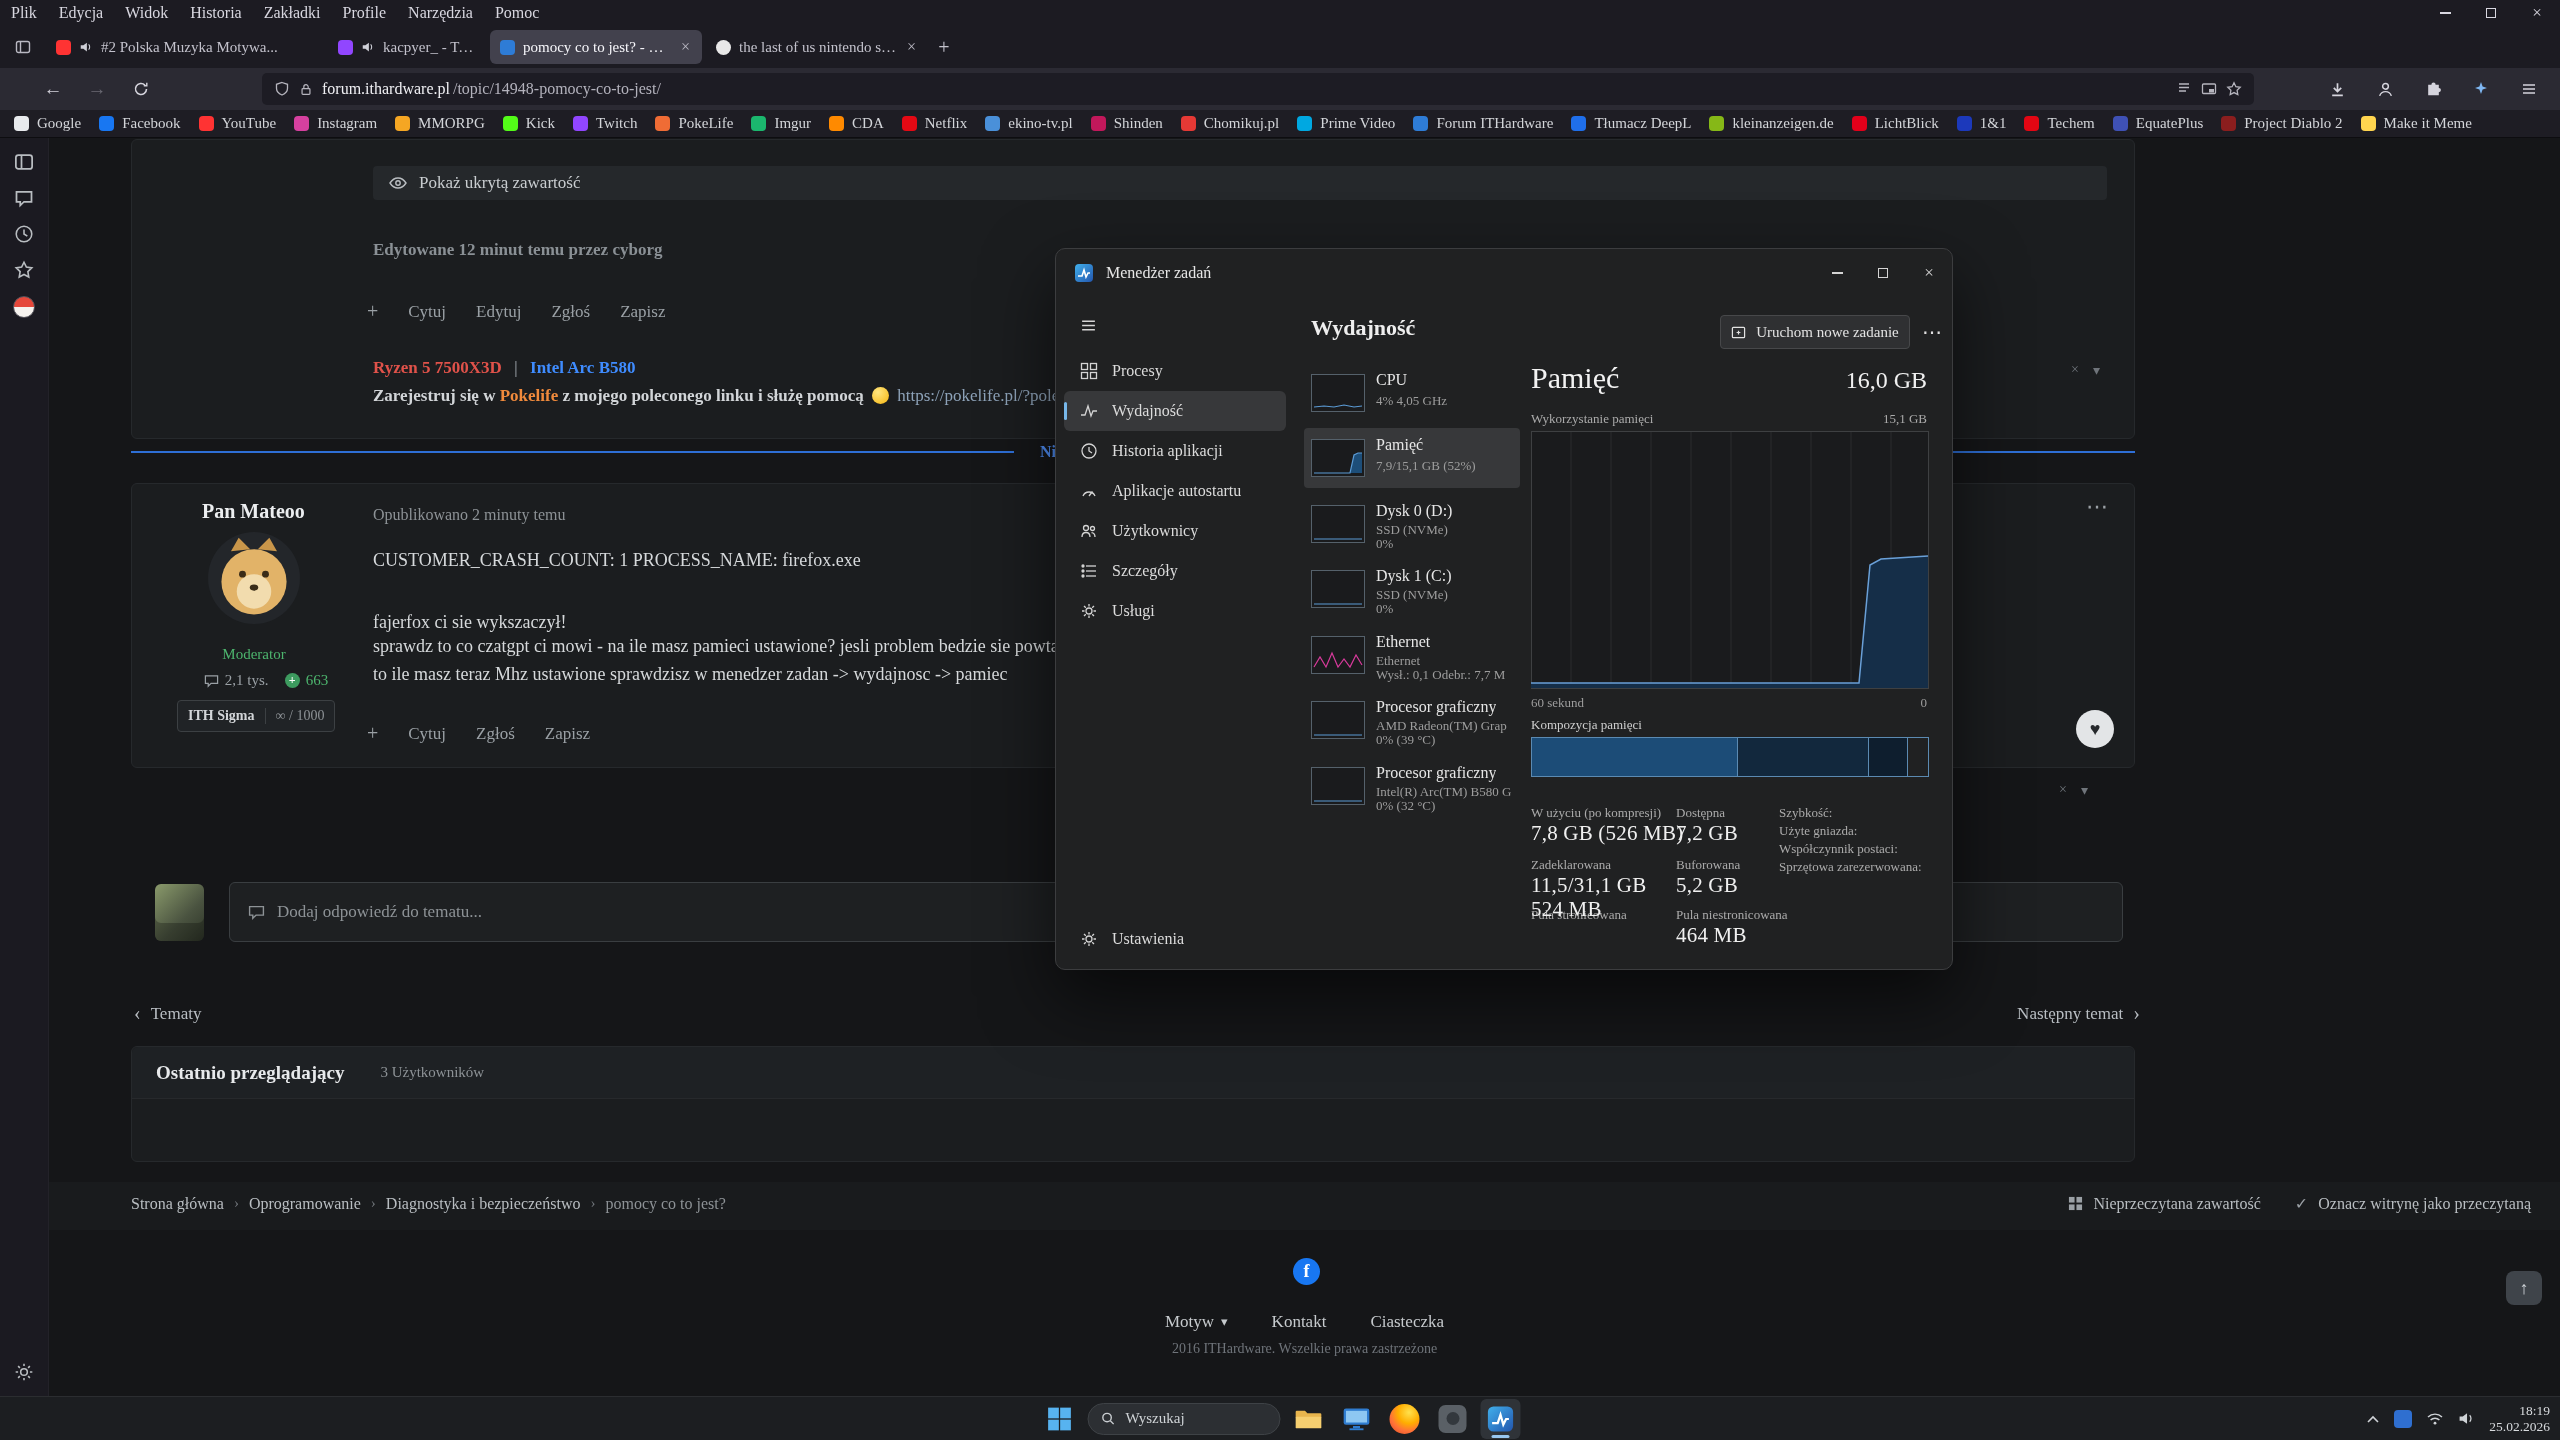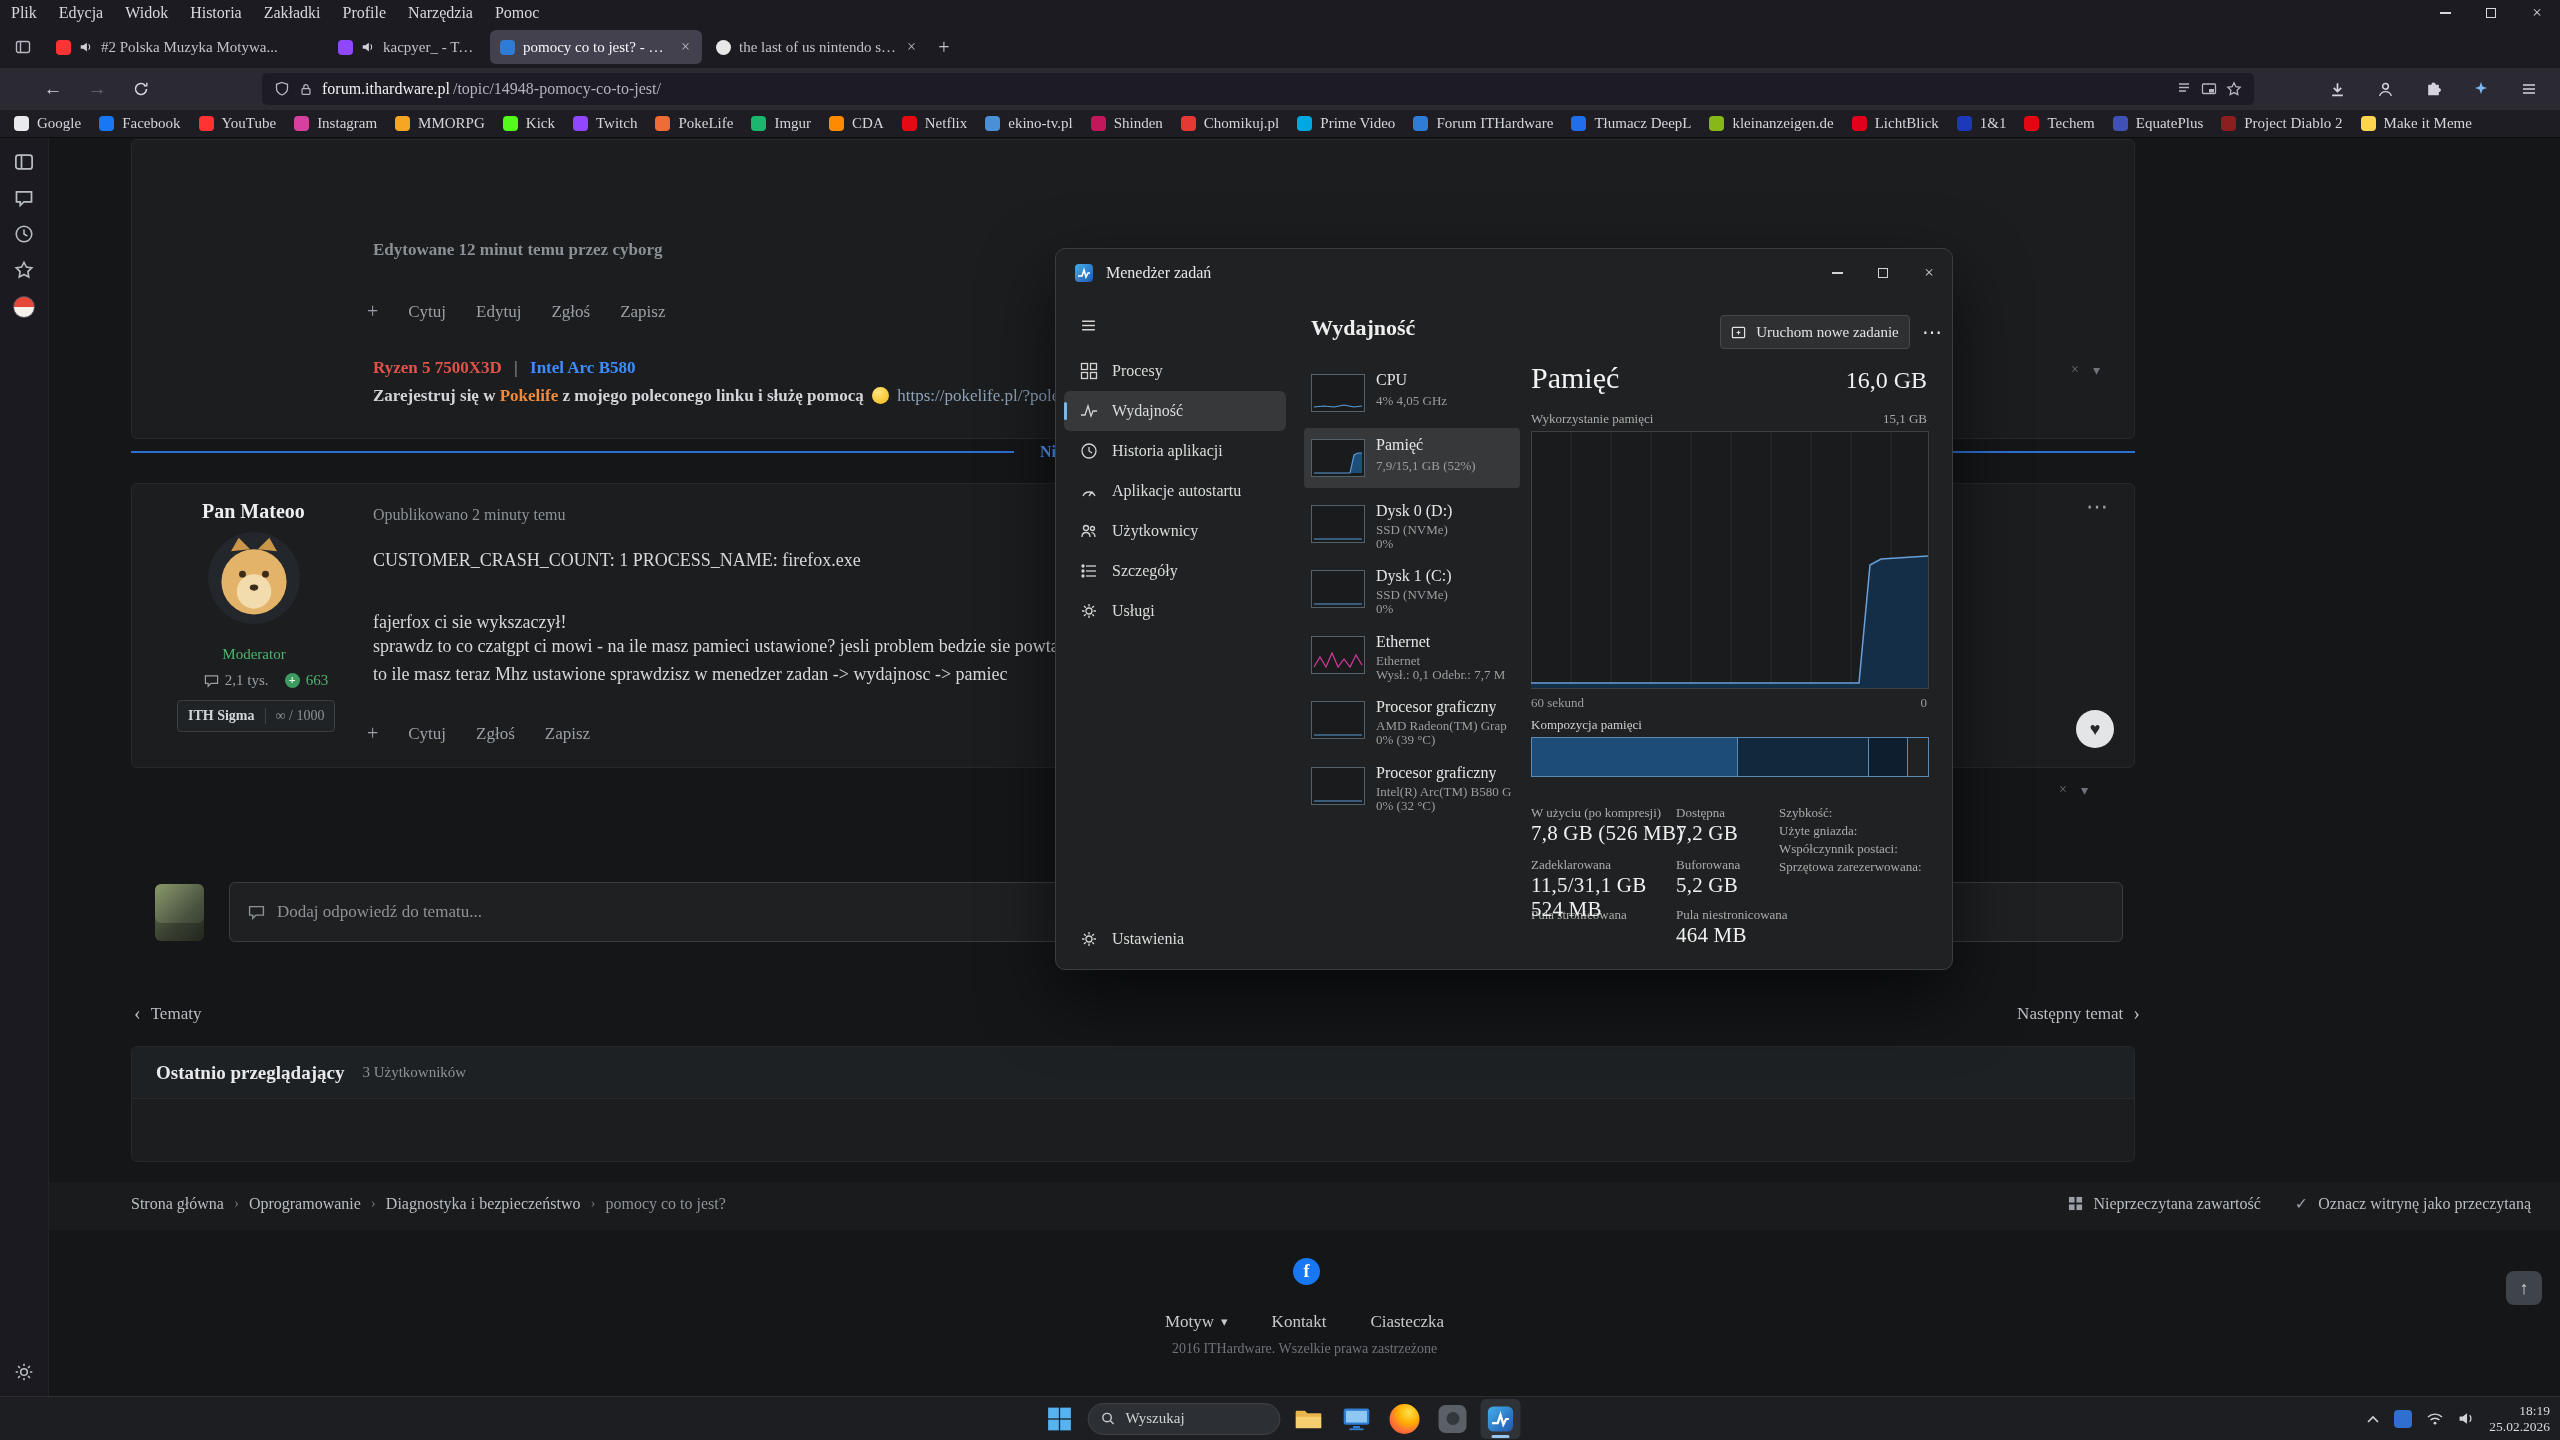--- a/index.html
+++ b/index.html
@@ -348,20 +348,29 @@
       <svg width="20" height="20" viewBox="0 0 18 18" fill="none" stroke="currentColor" stroke-width="1.4">
           <circle cx="9" cy="9" r="3"></circle>
           <path d="M9 1.5v2.2M9 14.3v2.2M1.5 9h2.2M14.3 9h2.2M3.7 3.7l1.6 1.6M12.7 12.7l1.6 1.6M14.3 3.7l-1.6 1.6M5.3 12.7l-1.6 1.6"></path>
         </svg>
     </span>
   </div>
 
   <div class="r" id="page">
 
     <div class="panel" style="left:82px;top:1px;width:2004px;height:300px">
+      <div class="spoiler" style="left:241px;top:26px;width:1734px;height:34px">
+        <span class="ico" style="color:#b9bdc1">
+          <svg width="18" height="14" viewBox="0 0 18 14" fill="none" stroke="currentColor" stroke-width="1.4">
+              <path d="M1 7s3.2-5 8-5 8 5 8 5-3.2 5-8 5-8-5-8-5z"></path>
+              <circle cx="9" cy="7" r="2.2"></circle>
+            </svg>
+        </span>
+        <span>Pokaż ukrytą zawartość</span>
+      </div>
       <div class="r" style="left:241px;top:100px;font-size:17px;font-weight:700;color:#8a9095">Edytowane 12 minut temu przez cyborg</div>
       <div class="acts" style="left:235px;top:160px">
         <span style="font-size:20px">+</span>
         <span>Cytuj</span>
         <span>Edytuj</span>
         <span>Zgłoś</span>
         <span>Zapisz</span>
       </div>
       <div class="sigline" style="left:241px;top:218px;font-weight:700">
         <span style="color:#e0524a">Ryzen 5 7500X3D</span>
@@ -451,21 +460,21 @@
     <div class="r fx" style="left:85px;top:864px;gap:10px;color:#b9bec3;font-size:17px">
       <span style="font-size:20px">‹</span>
       <span>Tematy</span>
     </div>
     <div class="r fx" style="right:420px;top:864px;gap:10px;color:#b9bec3;font-size:17px">
       <span>Następny temat</span>
       <span style="font-size:20px">›</span>
     </div>
 
     <div class="panel" style="left:82px;top:908px;width:2004px;height:116px">
-      <div class="fx" style="height:52px;padding:0 24px;gap:18px;background:#1e2124;border-bottom:1px solid #27292c;border-radius:6px 6px 0 0">
+      <div class="fx" style="height:52px;padding:0 24px;gap:36px;background:#1e2124;border-bottom:1px solid #27292c;border-radius:6px 6px 0 0">
         <span style="font-size:19px;font-weight:700;color:#e8eaec">Ostatnio przeglądający</span>
         <span style="font-size:15px;color:#8d9296">3 Użytkowników</span>
       </div>
     </div>
 
     <div class="r" style="left:0;top:1044px;width:2511px;height:48px;background:#191b1d"></div>
     <div class="r fx" style="left:82px;top:1056px;width:2400px">
       <span class="crumb">Strona główna</span>
       <span class="csep">›</span>
       <span class="crumb">Oprogramowanie</span>

